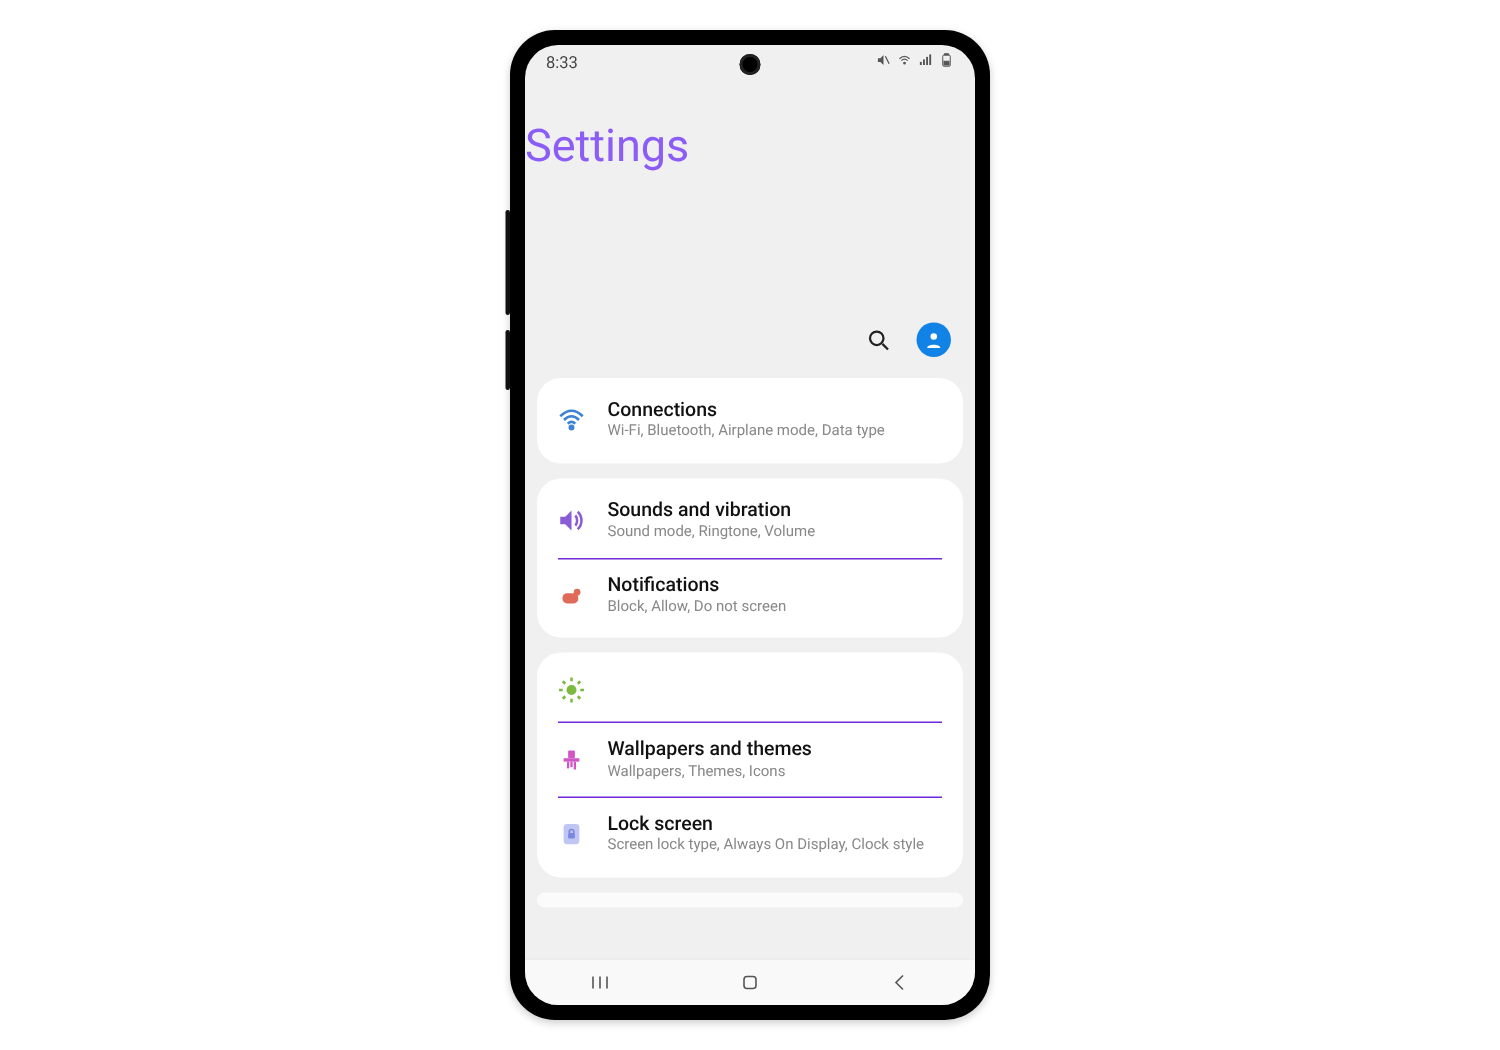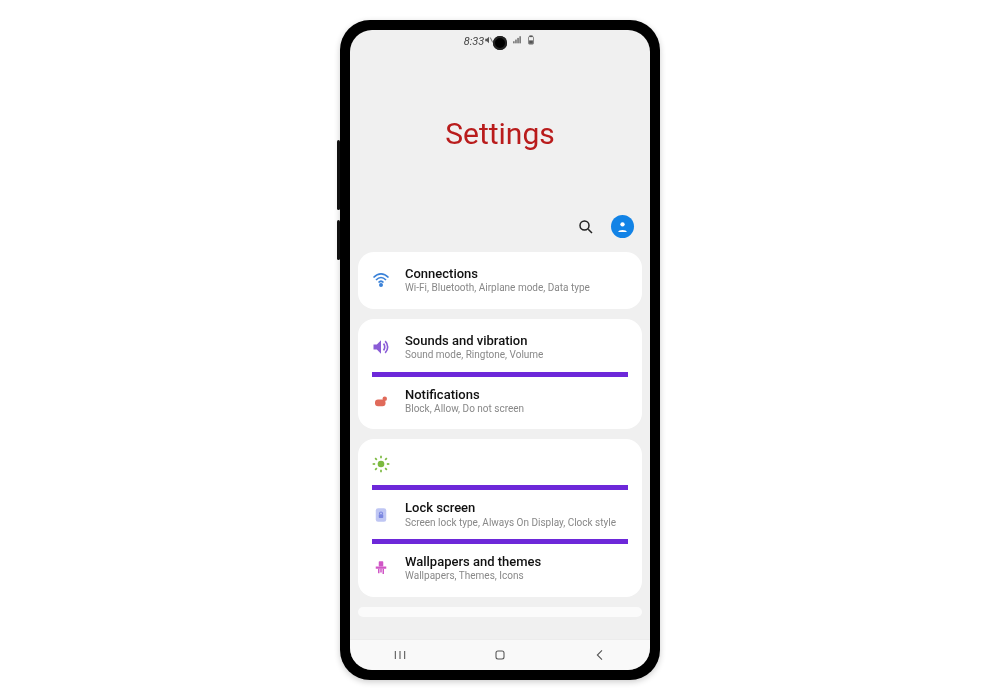--- a/index.html
+++ b/index.html
@@ -59,42 +59,41 @@
     position:absolute;
     left:-3px; top:200px;
     width:3px; height:40px;
     background:#111; border-radius:2px;
   }
 
   .statusbar {
     height: 22px;
     display:flex;
     align-items:center;
-    justify-content:center;
+    justify-content:space-between;
     padding: 0 14px;
     font-size: 11px;
     color: #444;
-    font-style: italic;
   }
   .status-right { display:flex; gap:4px; align-items:center; font-size:9px; letter-spacing:0.5px; color:#555;}
   .status-right svg { width:10px; height:10px; }
 
   .hero {
     height: 200px;
     display:flex;
     flex-direction:column;
     justify-content:flex-end;
     position:relative;
   }
   .hero-title {
     font-size: 30px;
     font-weight: 400;
-    color:#b91c1c;
-    text-align:center;
-    margin-top: 64px;
+    color:#8b5cf6;
+    text-align:left;
+    margin-top: 28px;
     margin-bottom: auto;
   }
   .hero-actions {
     display:flex;
     justify-content:flex-end;
     align-items:center;
     gap:14px;
     padding: 0 16px 14px 16px;
   }
   .icon-btn { width:22px; height:22px; display:flex; align-items:center; justify-content:center; cursor:pointer;}
@@ -118,21 +117,21 @@
     border-radius:16px;
     padding: 4px 0;
   }
   .row {
     display:flex;
     align-items:center;
     padding: 10px 14px 10px 12px;
     gap:13px;
     cursor:pointer;
   }
-  .row + .row { border-top:5px solid #6d28d9; margin: 0 14px; padding-left:0; padding-right:0;}
+  .row + .row { border-top:1px solid #6d28d9; margin: 0 14px; padding-left:0; padding-right:0;}
   .row + .row .row-icon { margin-left:-2px;}
   .row-icon {
     width:22px; height:22px; flex:0 0 22px;
     display:flex; align-items:center; justify-content:center;
   }
   .row-text { display:flex; flex-direction:column; line-height:1.25;}
   .row-title { font-size:13px; color:#111; font-weight:500;}
   .row-sub { font-size:10px; color:#888;}
   
   .navbar {
@@ -271,44 +270,44 @@
                   <line x1="5" y1="5" x2="7" y2="7"></line>
                   <line x1="17" y1="17" x2="19" y2="19"></line>
                   <line x1="5" y1="19" x2="7" y2="17"></line>
                   <line x1="17" y1="7" x2="19" y2="5"></line>
                 </g>
               </svg>
           </div>
         </div>
         <div class="row">
           <div class="row-icon">
-            <svg viewBox="0 0 24 24" width="18" height="18">
-                <rect x="5" y="3" width="14" height="18" rx="3" fill="#bfc6f3"></rect>
-                <rect x="9" y="11" width="6" height="5" rx="1" fill="#7a86e0"></rect>
-                <path d="M10 11v-1a2 2 0 0 1 4 0v1" fill="none" stroke="#7a86e0" stroke-width="1.5"></path>
-              </svg>
-          </div>
-          <div class="row-text">
-            <span class="row-title">Lock screen</span>
-            <span class="row-sub">Screen lock type, Always On Display, Clock style</span>
-          </div>
-        </div>
-        <div class="row">
-          <div class="row-icon">
             <svg viewBox="0 0 24 24" width="18" height="18" fill="#d056c6">
                 <rect x="9" y="3" width="6" height="7" rx="1"></rect>
                 <rect x="5" y="10" width="14" height="3"></rect>
                 <rect x="8" y="13" width="2" height="6"></rect>
                 <rect x="11" y="13" width="2" height="5"></rect>
                 <rect x="14" y="13" width="2" height="7"></rect>
               </svg>
           </div>
           <div class="row-text">
             <span class="row-title">Wallpapers and themes</span>
             <span class="row-sub">Wallpapers, Themes, Icons</span>
+          </div>
+        </div>
+        <div class="row">
+          <div class="row-icon">
+            <svg viewBox="0 0 24 24" width="18" height="18">
+                <rect x="5" y="3" width="14" height="18" rx="3" fill="#bfc6f3"></rect>
+                <rect x="9" y="11" width="6" height="5" rx="1" fill="#7a86e0"></rect>
+                <path d="M10 11v-1a2 2 0 0 1 4 0v1" fill="none" stroke="#7a86e0" stroke-width="1.5"></path>
+              </svg>
+          </div>
+          <div class="row-text">
+            <span class="row-title">Lock screen</span>
+            <span class="row-sub">Screen lock type, Always On Display, Clock style</span>
           </div>
         </div>
       </div>
 
       <div class="faded-card"></div>
     </div>
 
     <div class="navbar">
       <div class="nav-btn">
         <svg viewBox="0 0 24 24">

